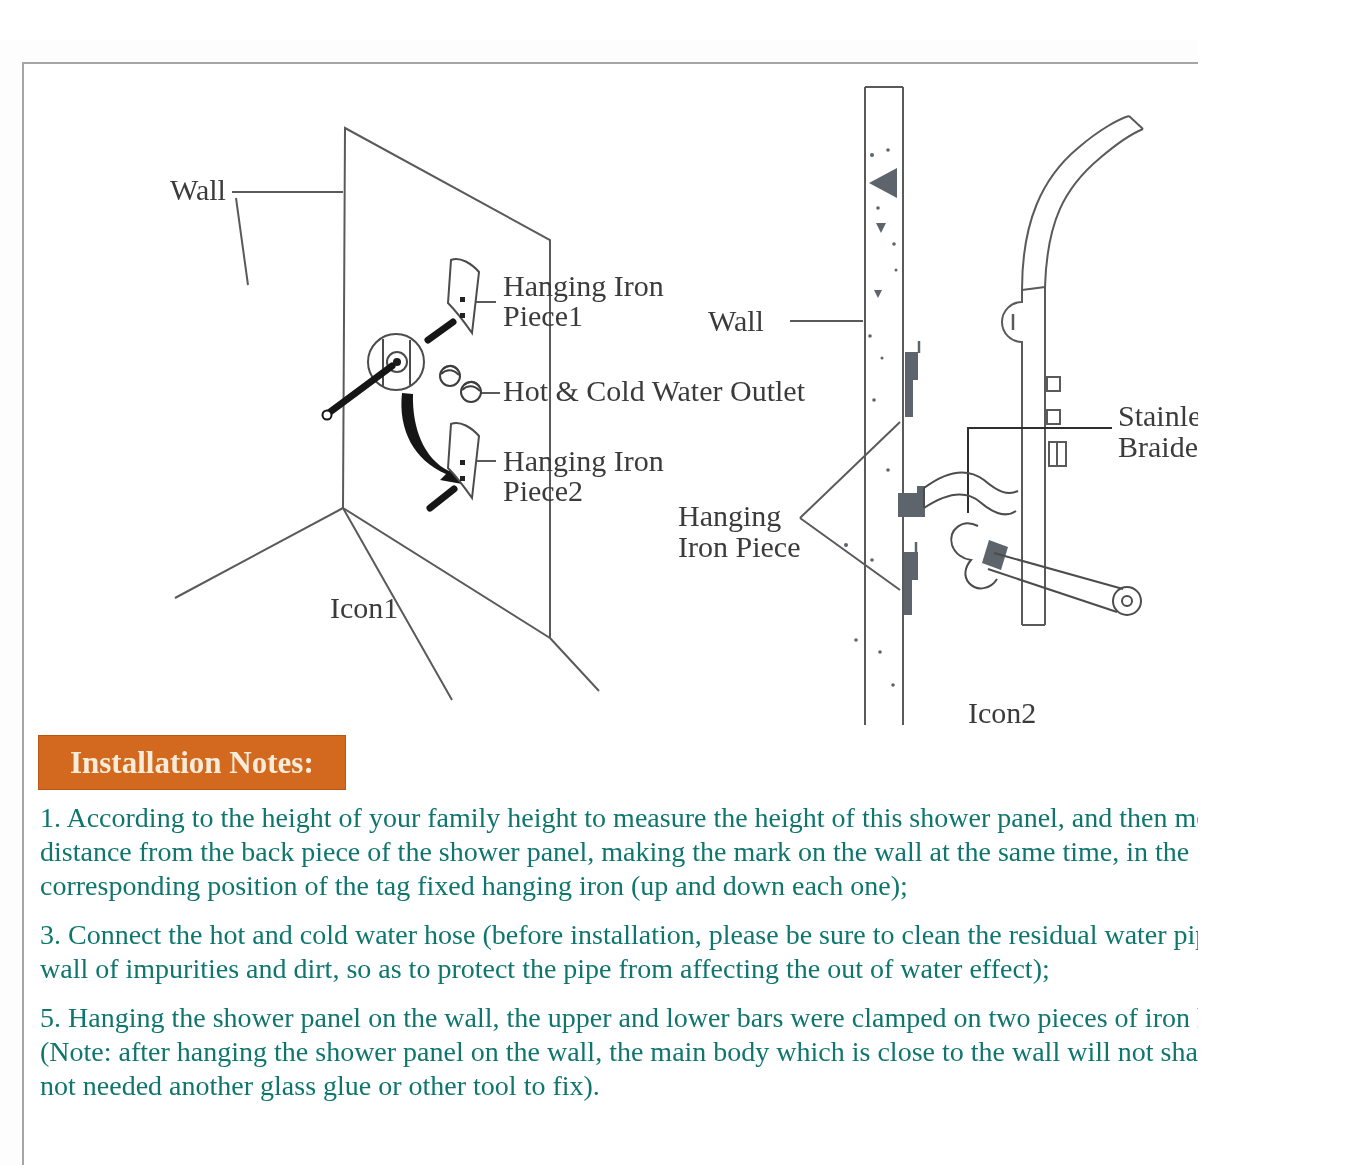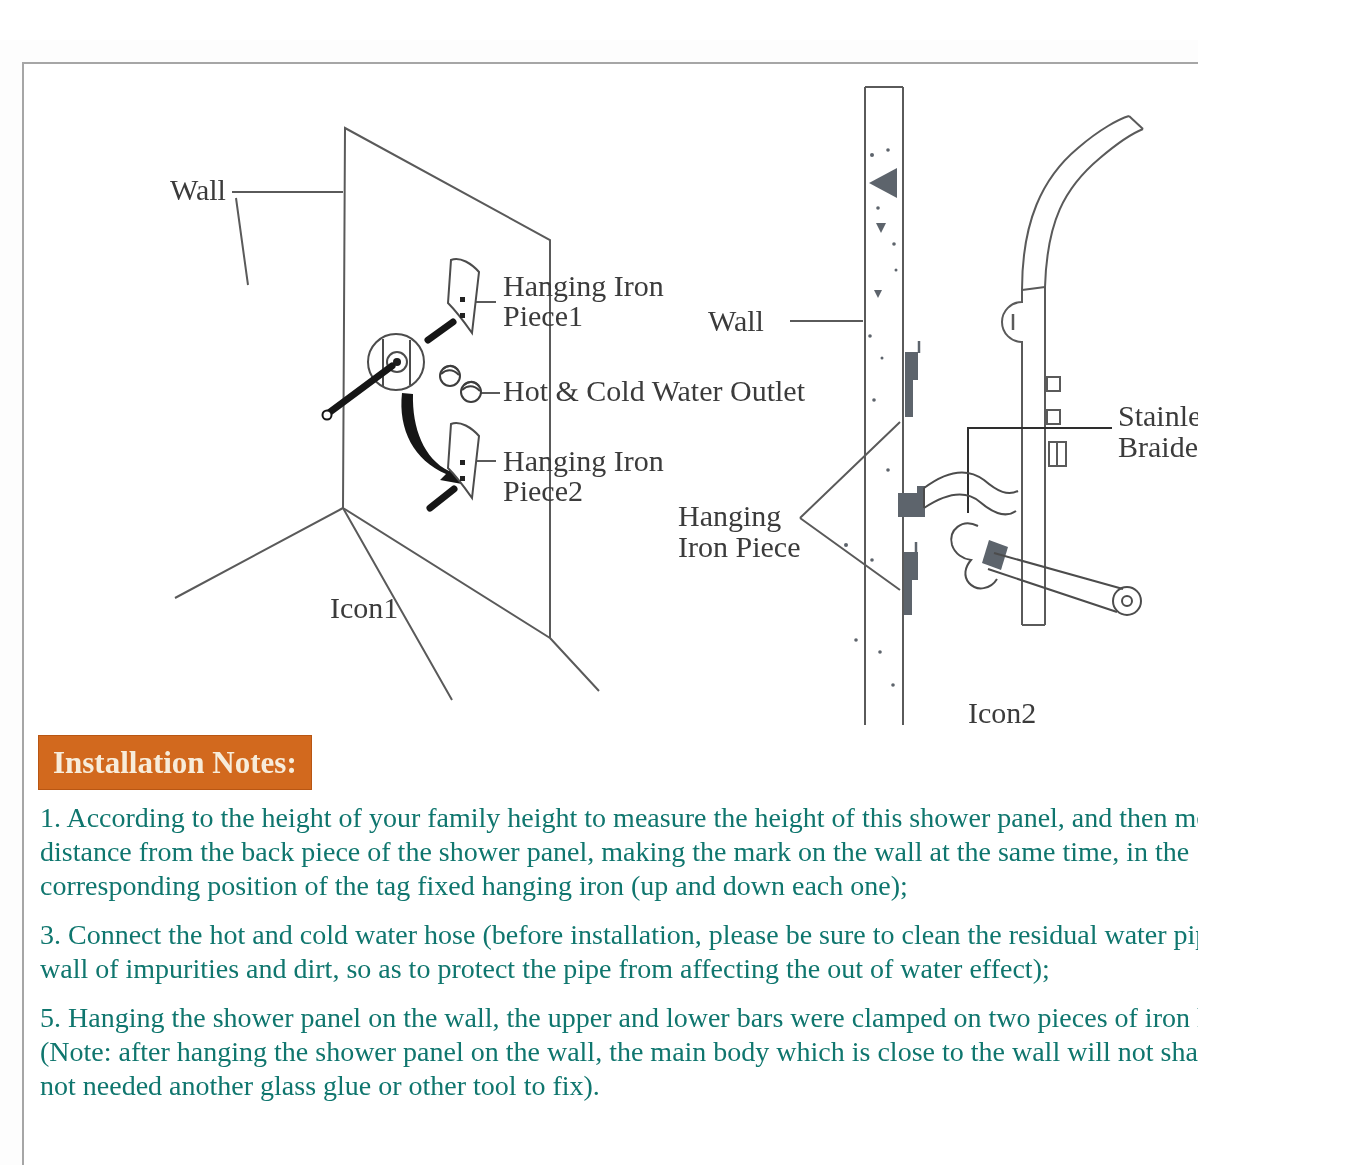--- a/index.html
+++ b/index.html
@@ -3,21 +3,21 @@
 <meta charset="utf-8">
 <style>
   html,body{margin:0;padding:0;background:#ffffff;}
   .canvas{position:relative;width:1198px;height:1165px;background:#fdfdfd;overflow:hidden;
           font-family:"Liberation Serif", serif;margin-top:40px;}
   .border-box{position:absolute;left:22px;top:22px;width:1324px;height:1128px;
               border:2px solid #a6a6a6;background:#ffffff;}
   svg.diagram{position:absolute;left:0;top:0;}
   svg text{font-family:"Liberation Serif", serif;font-size:30px;fill:#3b3b3b;}
   .notes-header{position:absolute;left:38px;top:695px;height:53px;line-height:53px;
-                padding:0 14px;background:#d2691e;border:1px solid #b85613;
+                padding:0 31px;background:#d2691e;border:1px solid #b85613;
                 color:#f7ecda;font-size:31px;font-weight:bold;}
   .notes-body{position:absolute;left:40px;top:761px;width:1302px;color:#0f766e;
               font-size:28px;line-height:34px;}
   .notes-body p{margin:0 0 15px 0;}
 </style>
 </head>
 <body>
 
 <div class="canvas">
   <div class="border-box"></div>

